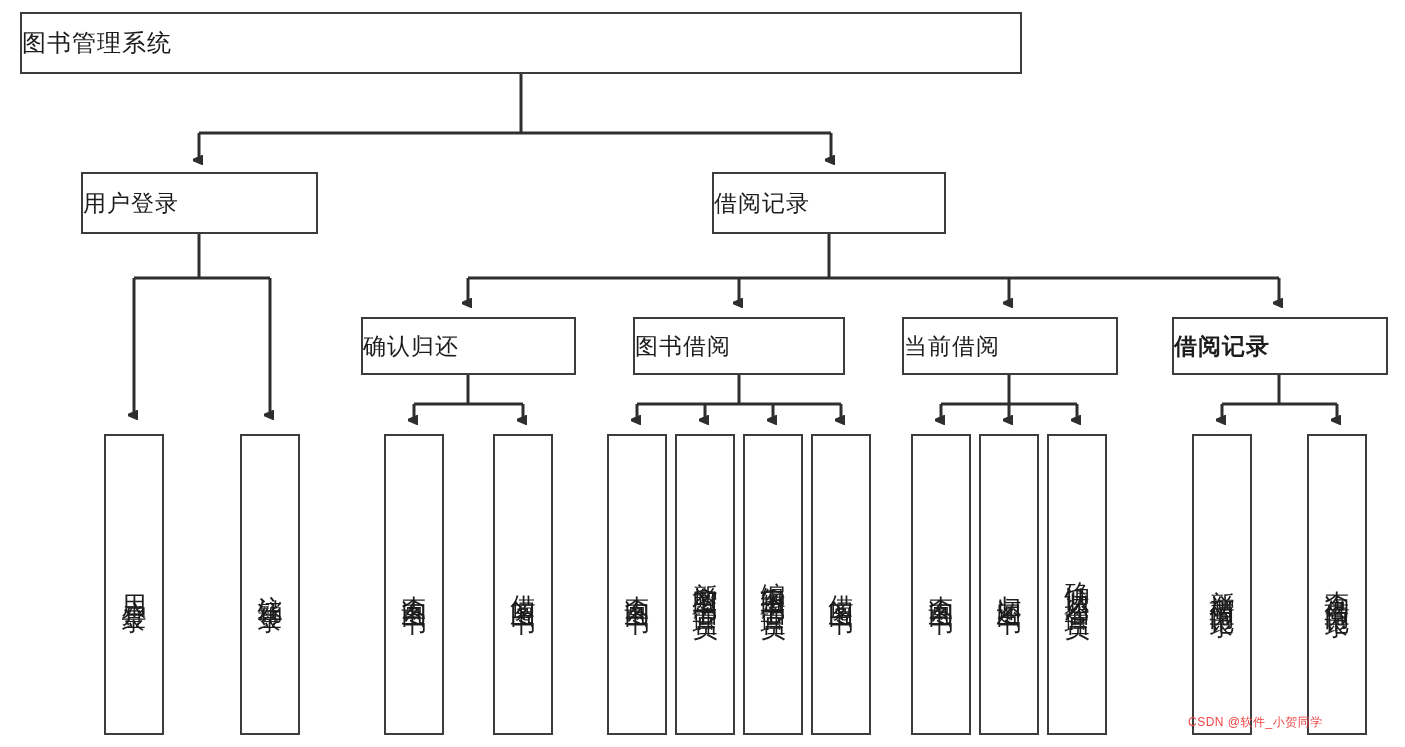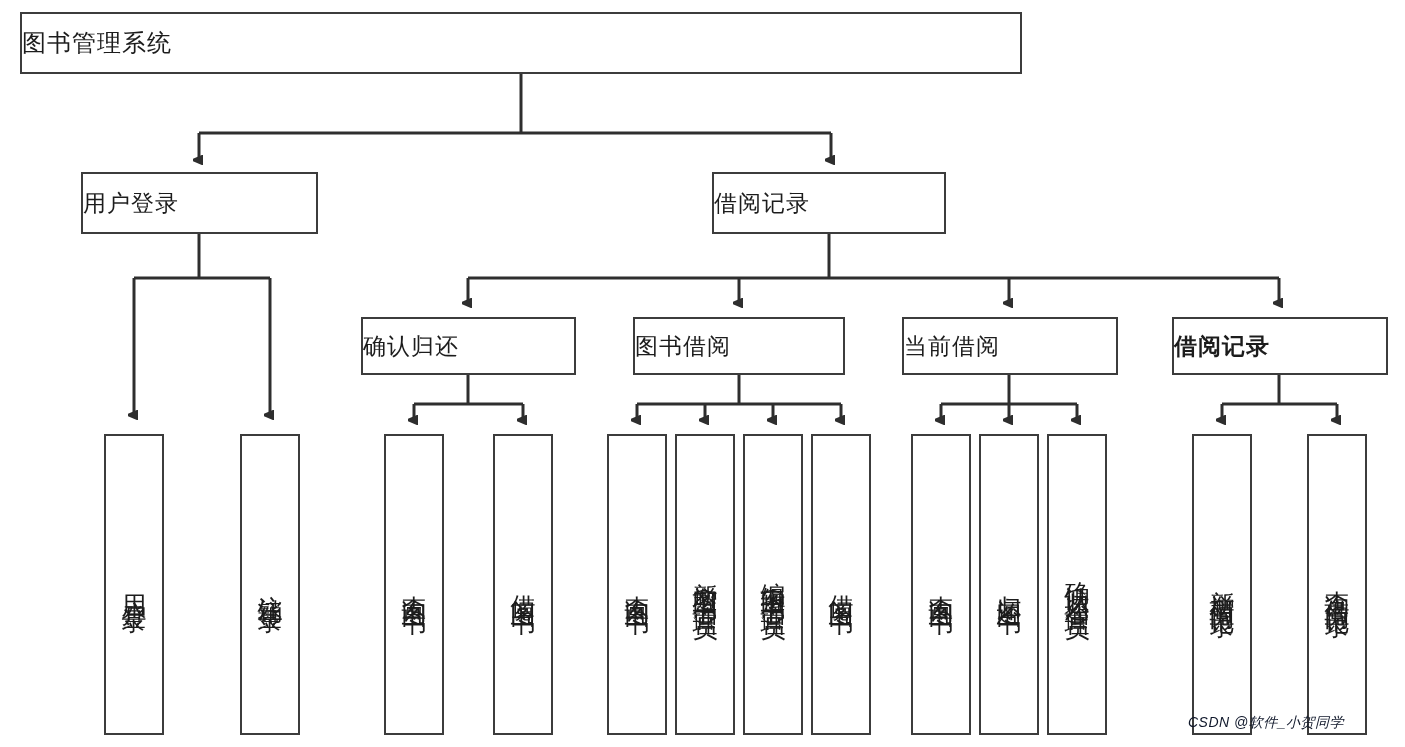--- a/index.html
+++ b/index.html
@@ -62,26 +62,25 @@
     text-orientation: upright;
     font-size: 25px;
     letter-spacing: 5px;
     line-height: 1.0;
     max-height: 100%;
   }
   .watermark {
     position: absolute;
     left: 1188px;
     top: 714px;
-    font-size: 14px;
-    color: #0f172a;
+    font-size: 12px;
+    color: #ef4444;
     letter-spacing: 0.5px;
     z-index: 3;
     white-space: nowrap;
-    font-style: italic;
   }
 </style>
 </head>
 <body>
 
 <div id="canvas">
 
   <svg id="edges" viewBox="0 0 1405 747" width="1405" height="747" aria-hidden="true">
     <defs>
       <marker id="arrow" markerWidth="10" markerHeight="10" refX="5.5" refY="4" orient="auto" markerUnits="userSpaceOnUse">

